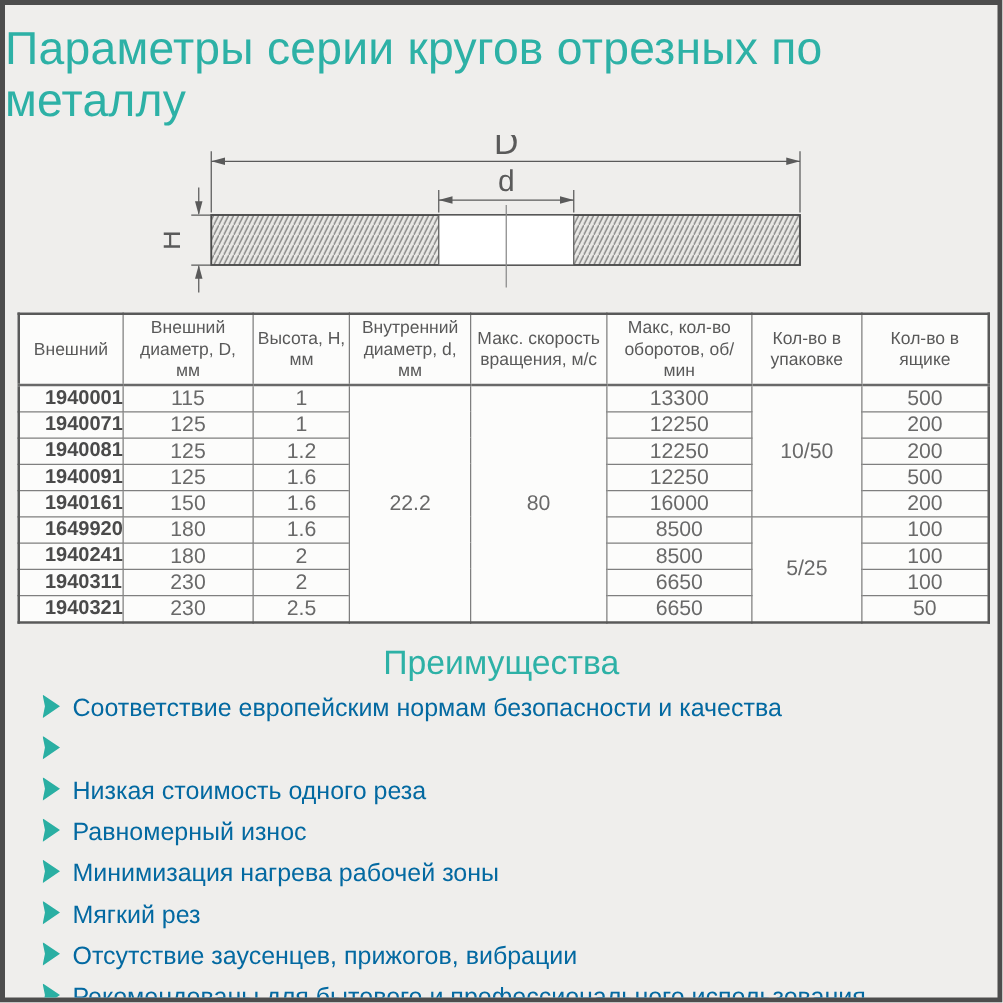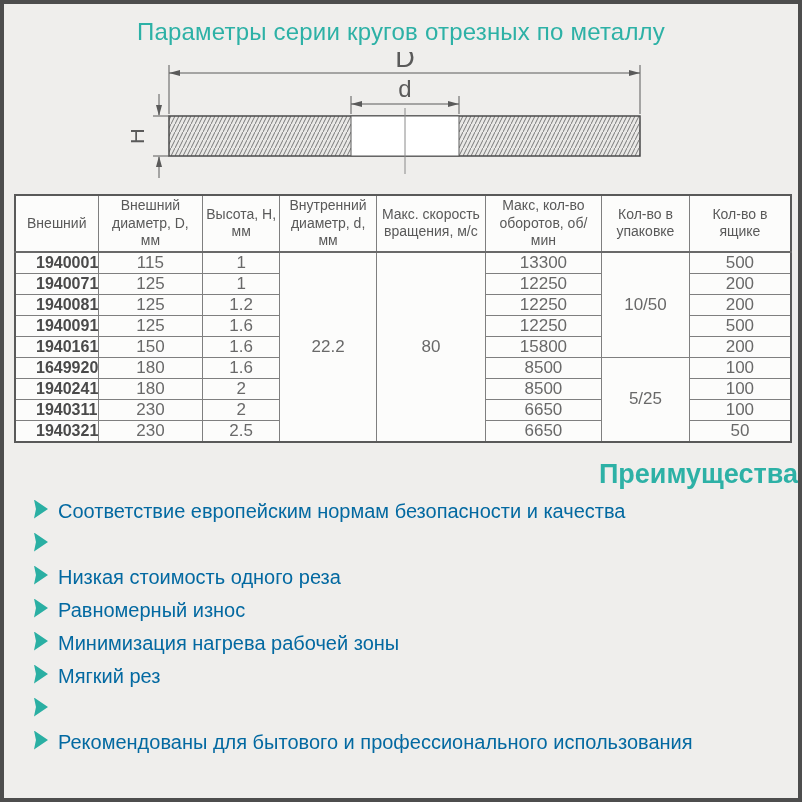--- a/index.html
+++ b/index.html
@@ -10,22 +10,22 @@
     color: #4f4f4f;
   }
   .page {
     width: 802px; height: 802px;
     border: 4px solid #4d4d4d;
     background: #efeeec;
     overflow: hidden;
   }
   .title {
     margin-top: 14px;
-    text-align: center;
-    font-size: 24px;
+    text-align: left;
+    font-size: 37px;
     font-weight: 400;
     color: #2db1a6;
     letter-spacing: 0.2px;
   }
   .diagram-wrap {
     height: 140px;
     margin-top: 6px;
     display: flex;
     justify-content: center;
   }
@@ -59,23 +59,23 @@
     padding: 0 20px;
   }
   table.params td.article {
     font-weight: 700;
     color: #4a4a4a;
     font-size: 16px;
   }
   
   .adv-title {
     margin-top: 16px;
-    text-align: right;
+    text-align: center;
     font-size: 27px;
-    font-weight: 700;
+    font-weight: 400;
     color: #2db1a6;
   }
   ul.adv-list {
     list-style: none;
     margin: 10px 0 0 30px;
   }
   ul.adv-list li {
     display: flex;
     height: 33px;
     font-size: 20px;
@@ -188,21 +188,21 @@
           <td class="article">1940091</td>
           <td>125</td>
           <td>1.6</td>
           <td>12250</td>
           <td>500</td>
         </tr>
         <tr>
           <td class="article">1940161</td>
           <td>150</td>
           <td>1.6</td>
-          <td>15800</td>
+          <td>16000</td>
           <td>200</td>
         </tr>
         <tr>
           <td class="article">1649920</td>
           <td>180</td>
           <td>1.6</td>
           <td>8500</td>
           <td rowspan="4">5/25</td>
           <td>100</td>
         </tr>
@@ -251,20 +251,21 @@
       <li>
         <span class="bullet"></span>
         <span>Минимизация нагрева рабочей зоны</span>
       </li>
       <li>
         <span class="bullet"></span>
         <span>Мягкий рез</span>
       </li>
       <li>
         <span class="bullet"></span>
+        <span>Отсутствие заусенцев, прижогов, вибрации</span>
       </li>
       <li>
         <span class="bullet"></span>
         <span>Рекомендованы для бытового и профессионального использования</span>
       </li>
     </ul>
 
 </div>
 
 </body></html>

